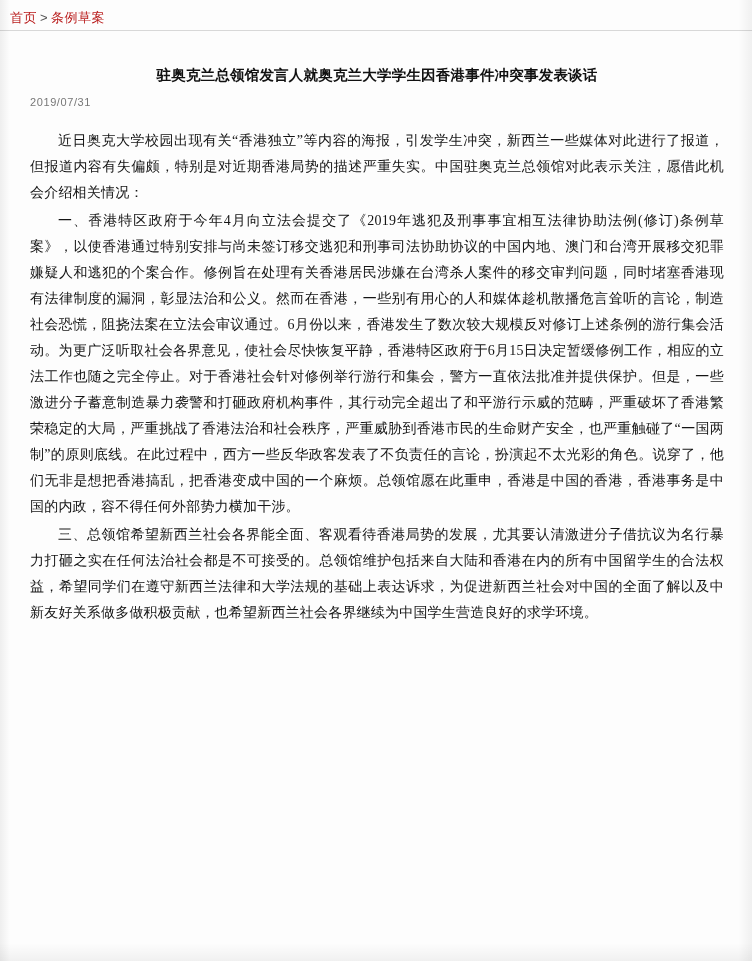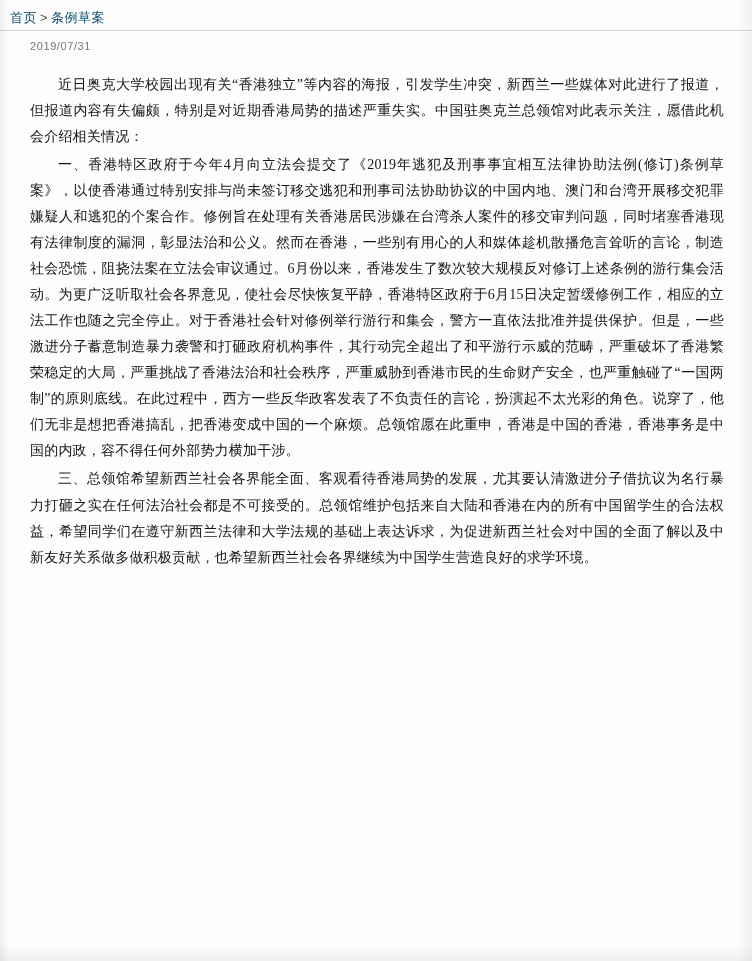--- a/index.html
+++ b/index.html
@@ -26,21 +26,21 @@
   .breadcrumb {
     padding: 9px 0 0 10px;
     font-family: "Liberation Sans", "DejaVu Sans", sans-serif;
     font-size: 13px;
     color: #2a2a2a;
     letter-spacing: 0.5px;
     height: 24px;
     box-sizing: border-box;
   }
   .breadcrumb .crumb {
-    color: #0c4a6e;
+    color: #b91c1c;
     text-decoration: none;
   }
   .breadcrumb .sep {
     margin: 0 3px;
     color: #555;
   }
   .rule {
     border: 0;
     border-top: 1px solid #d8d8d8;
     margin: 6px 0 0 0;
@@ -107,20 +107,21 @@
 <body>
 
 <div class="page">
 
   <div class="breadcrumb">
     <a class="crumb" href="#">首页</a><span class="sep">&gt;</span><a class="crumb" href="#">条例草案</a>
   </div>
   <hr class="rule">
 
   <div class="article">
+    <div class="title">驻奥克兰总领馆发言人就奥克兰大学学生因香港事件冲突事发表谈话</div>
     <div class="date">2019/07/31</div>
 
     <div class="body">
       <p>近日奥克大学校园出现有关“香港独立”等内容的海报，引发学生冲突，新西兰一些媒体对此进行了报道，但报道内容有失偏颇，特别是对近期香港局势的描述严重失实。中国驻奥克兰总领馆对此表示关注，愿借此机会介绍相关情况：</p>
       <p>一、香港特区政府于今年4月向立法会提交了《2019年逃犯及刑事事宜相互法律协助法例(修订)条例草案》，以使香港通过特别安排与尚未签订移交逃犯和刑事司法协助协议的中国内地、澳门和台湾开展移交犯罪嫌疑人和逃犯的个案合作。修例旨在处理有关香港居民涉嫌在台湾杀人案件的移交审判问题，同时堵塞香港现有法律制度的漏洞，彰显法治和公义。然而在香港，一些别有用心的人和媒体趁机散播危言耸听的言论，制造社会恐慌，阻挠法案在立法会审议通过。6月份以来，香港发生了数次较大规模反对修订上述条例的游行集会活动。为更广泛听取社会各界意见，使社会尽快恢复平静，香港特区政府于6月15日决定暂缓修例工作，相应的立法工作也随之完全停止。对于香港社会针对修例举行游行和集会，警方一直依法批准并提供保护。但是，一些激进分子蓄意制造暴力袭警和打砸政府机构事件，其行动完全超出了和平游行示威的范畴，严重破坏了香港繁荣稳定的大局，严重挑战了香港法治和社会秩序，严重威胁到香港市民的生命财产安全，也严重触碰了“一国两制”的原则底线。在此过程中，西方一些反华政客发表了不负责任的言论，扮演起不太光彩的角色。说穿了，他们无非是想把香港搞乱，把香港变成中国的一个麻烦。总领馆愿在此重申，香港是中国的香港，香港事务是中国的内政，容不得任何外部势力横加干涉。</p>
       <p>三、总领馆希望新西兰社会各界能全面、客观看待香港局势的发展，尤其要认清激进分子借抗议为名行暴力打砸之实在任何法治社会都是不可接受的。总领馆维护包括来自大陆和香港在内的所有中国留学生的合法权益，希望同学们在遵守新西兰法律和大学法规的基础上表达诉求，为促进新西兰社会对中国的全面了解以及中新友好关系做多做积极贡献，也希望新西兰社会各界继续为中国学生营造良好的求学环境。</p>
     </div>
   </div>
 
   <div class="scan-shade-left"></div>

